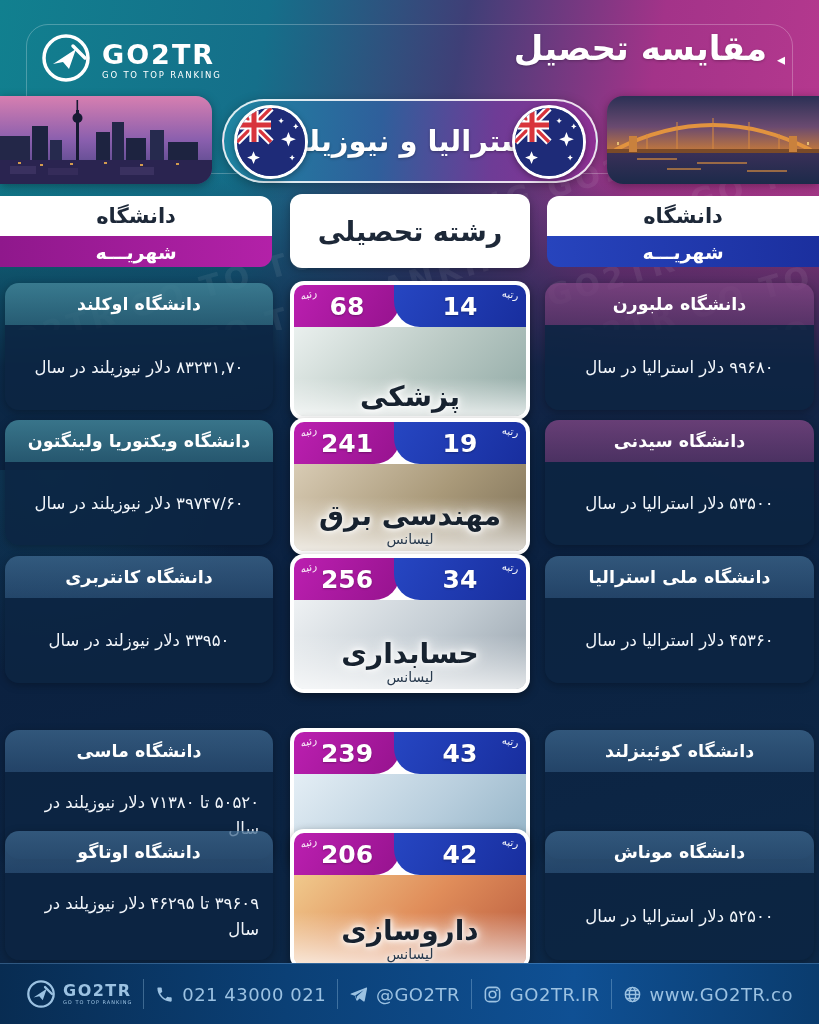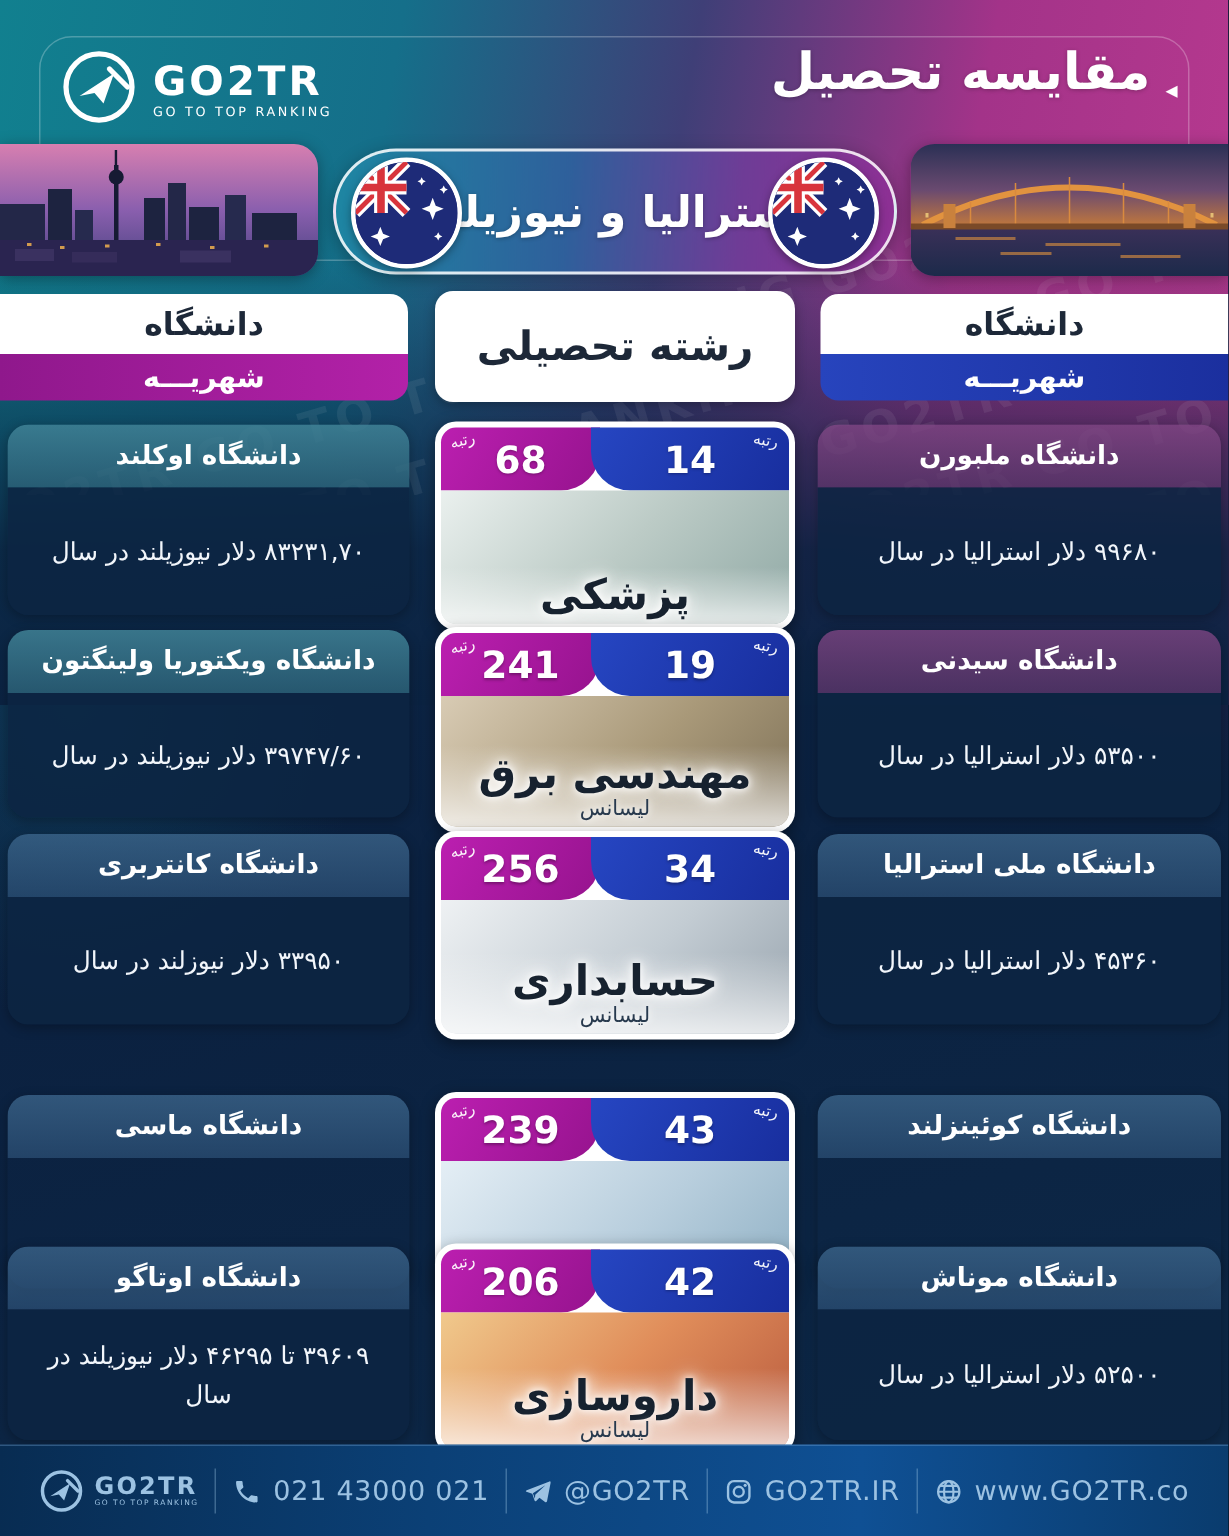--- a/index.html
+++ b/index.html
@@ -59,21 +59,21 @@
   .r4{top:693px;height:133px;margin-top:37px;} .r5{top:831px;height:133px;}
   .side-card{position:absolute;top:0;bottom:4px;border-radius:14px;overflow:hidden;
     display:flex;flex-direction:column;box-shadow:0 2px 8px rgba(0,0,0,.28);}
   .side-left{left:5px;width:268px;} .side-right{left:545px;width:269px;}
   .uni-strip{height:42px;display:flex;align-items:center;justify-content:center;
     color:#fff;font-size:17.5px;font-weight:bold;}
   .strip-teal{background:linear-gradient(180deg,rgba(64,130,150,.85),rgba(45,100,122,.8));}
   .strip-purple{background:linear-gradient(180deg,rgba(128,70,132,.78),rgba(96,54,108,.75));}
   .strip-navy{background:linear-gradient(180deg,rgba(62,104,142,.75),rgba(44,80,118,.72));}
   .card-body{flex:1;background:rgba(12,36,66,.82);display:flex;align-items:center;justify-content:center;
-    color:#f2f6fb;font-size:16.5px;padding:4px 14px;text-align:center;line-height:1.55;}
+    color:#f2f6fb;font-size:16.5px;padding:4px 14px;text-align:right;line-height:1.55;}
   
   .mid-card{position:absolute;left:290px;top:-2px;bottom:-6px;width:240px;background:#fff;border-radius:14px;
     padding:4px;display:flex;flex-direction:column;box-shadow:0 3px 10px rgba(0,0,0,.4);}
   .badges{height:42px;display:flex;}
   .badge{position:relative;display:flex;align-items:center;justify-content:center;color:#fff;}
   .badge .num{font-size:25px;font-weight:bold;text-shadow:0 1px 2px rgba(0,0,0,.3);}
   .badge .rk{position:absolute;font-size:10.5px;opacity:.95;}
   .badge-nz{flex:0 0 106px;background:linear-gradient(120deg,#bb1fb0,#96138e);
     border-radius:10px 0 26px 0;}
   .badge-nz .rk{top:3px;left:6px;transform:rotate(-14deg);}
@@ -345,20 +345,21 @@
     </div>
     <div class="side-card side-right">
       <div class="uni-strip strip-navy fa">دانشگاه ملی استرالیا</div>
       <div class="card-body fa">۴۵۳۶۰ دلار استرالیا در سال</div>
     </div>
   </div>
 
   <div class="row r4">
     <div class="side-card side-left">
       <div class="uni-strip strip-navy fa">دانشگاه ماسی</div>
+      <div class="card-body fa">۵۰۵۲۰ تا ۷۱۳۸۰ دلار نیوزیلند در سال</div>
     </div>
     <div class="mid-card">
       <div class="badges">
         <div class="badge badge-nz">
           <span class="rk fa">رتبه</span>
           <span class="num">239</span>
         </div>
         <div class="badge badge-au">
           <span class="num">43</span>
           <span class="rk fa">رتبه</span>

